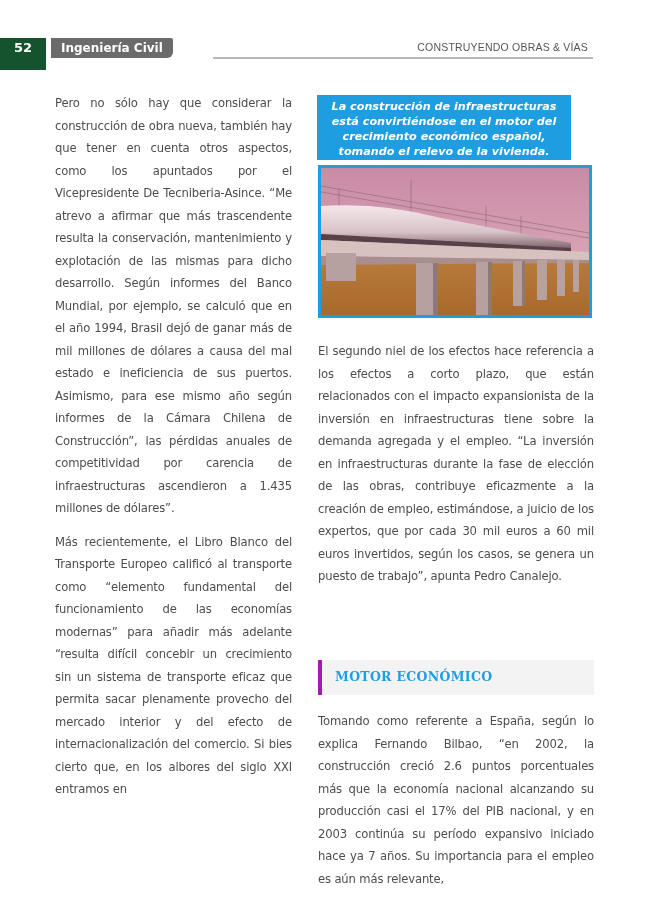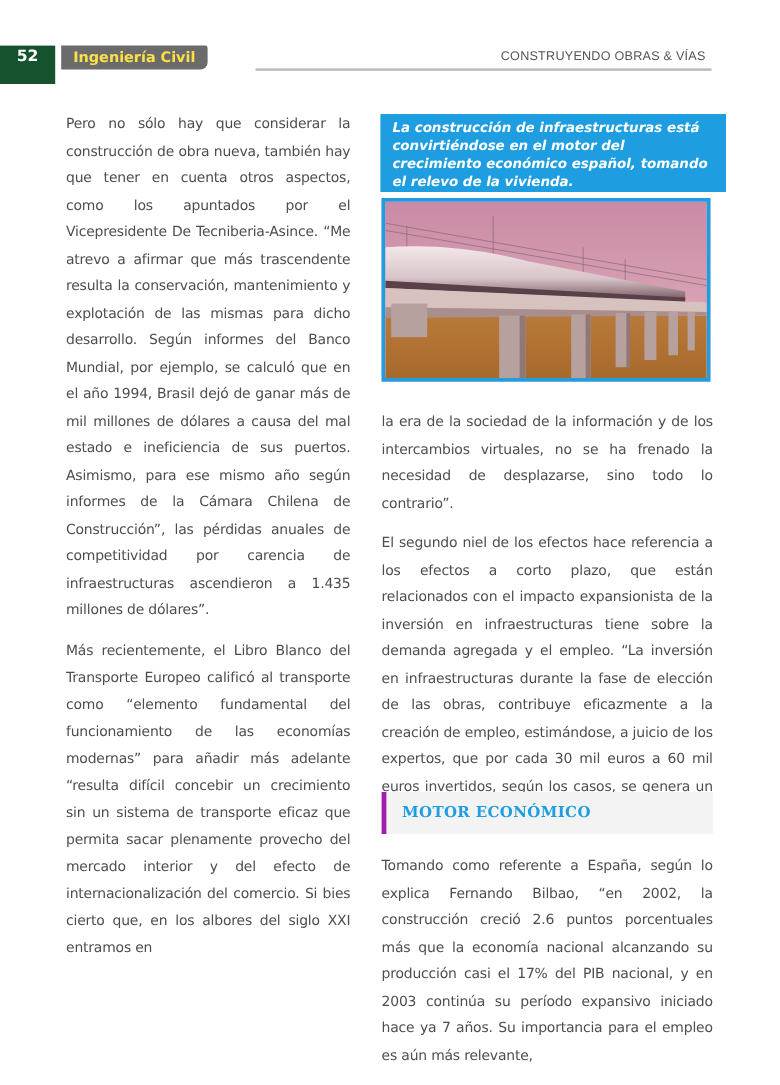--- a/index.html
+++ b/index.html
@@ -7,21 +7,21 @@
     body { position: relative; font-family: "DejaVu Sans", sans-serif; color: #4a4a4a; }
 
     .page-number {
       position: absolute; left: 0; top: 38px; width: 46px; height: 32px;
       background: #14532d; color: #ffffff; font-weight: bold; font-size: 13px;
       text-align: center; line-height: 20px;
       font-family: "DejaVu Sans", sans-serif;
     }
     .section-tab {
       position: absolute; left: 51px; top: 38px; width: 122px; height: 20px;
-      background: #6b6b6b; color: #fde047; font-weight: bold; font-size: 12px;
+      background: #6b6b6b; color: #ffffff; font-weight: bold; font-size: 12px;
       line-height: 20px; padding-left: 10px; border-bottom-right-radius: 6px;
       border-top-right-radius: 2px;
       font-family: "DejaVu Sans", sans-serif;
     }
     .running-head {
       position: absolute; right: 62px; top: 41px; font-size: 10.5px; color: #555555;
       letter-spacing: 0.2px; font-family: Liberation Sans, sans-serif;
     }
     .header-rule {
       position: absolute; left: 213px; right: 57px; top: 57px; height: 2px;
@@ -31,23 +31,23 @@
     .col {
       position: absolute; font-size: 11.6px; line-height: 22.5px; text-align: justify;
       color: #4d4d4d; font-family: "DejaVu Sans", sans-serif; letter-spacing: -0.15px;
     }
     .col p { margin-bottom: 11px; hyphens: manual; }
     .col-left { left: 55px; top: 92px; width: 237px; }
     .col-right-top { left: 318px; top: 340px; width: 276px; }
     .col-right-bottom { left: 318px; top: 710px; width: 276px; }
 
     .callout {
-      position: absolute; left: 317px; top: 95px; width: 288px; height: 65px;
+      position: absolute; left: 317px; top: 95px; width: 254px; height: 65px;
       background: #1e9ee0; color: #ffffff; font-style: italic; font-weight: bold;
-      font-size: 11.2px; line-height: 15px; padding: 4px 10px 0 10px;
+      font-size: 11.2px; line-height: 15px; text-align: center; padding: 4px 10px 0 10px;
       font-family: "DejaVu Sans", sans-serif;
     }
 
     .photo-frame {
       position: absolute; left: 318px; top: 165px; width: 274px; height: 153px;
       border: 3px solid #1e9ee0; overflow: hidden; background: #c9a0b0;
     }
     .photo-frame svg { display: block; width: 100%; height: 100%; }
 
     .subhead {
@@ -117,21 +117,20 @@
     </g>
     <g fill="#8f7876">
       <rect x="112" y="95" width="5" height="52"></rect>
       <rect x="167" y="94" width="4" height="53"></rect>
       <rect x="201" y="93" width="3" height="45"></rect>
     </g>
   </svg>
 </div>
 
 <div class="col col-right-top">
-  <p>la era de la sociedad de la información y de los intercambios virtuales, no se ha frenado la necesidad de desplazarse, sino todo lo contrario”.</p>
   <p>El segundo niel de los efectos hace referencia a los efectos a corto plazo, que están relacionados con el impacto expansionista de la inversión en infraestructuras tiene sobre la demanda agregada y el empleo. “La inversión en infraestructuras durante la fase de elección de las obras, contribuye eficazmente a la creación de empleo, estimándose, a juicio de los expertos, que por cada 30 mil euros a 60 mil euros invertidos, según los casos, se genera un puesto de trabajo”, apunta Pedro Canalejo.</p>
 </div>
 
 <div class="subhead">
   <span>MOTOR ECONÓMICO</span>
 </div>
 
 <div class="col col-right-bottom">
   <p>Tomando como referente a España, según lo explica Fernando Bilbao, “en 2002, la construcción creció 2.6 puntos porcentuales más que la economía nacional alcanzando su producción casi el 17% del PIB nacional, y en 2003 continúa su período expansivo iniciado hace ya 7 años. Su importancia para el empleo es aún más relevante,</p>
 </div>

